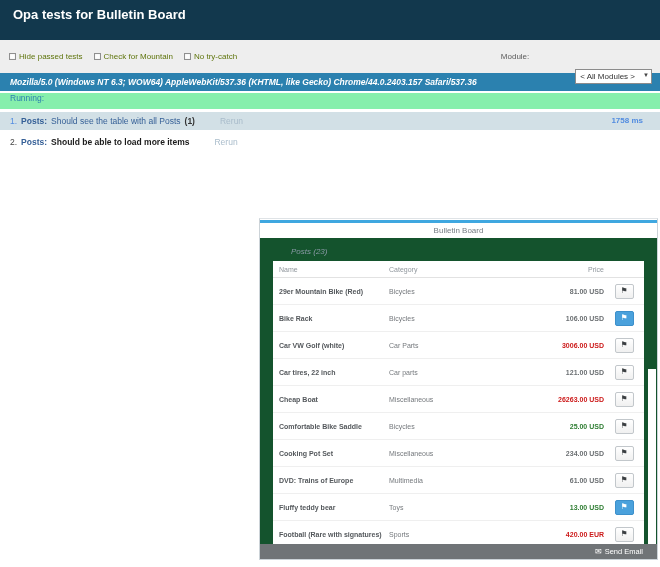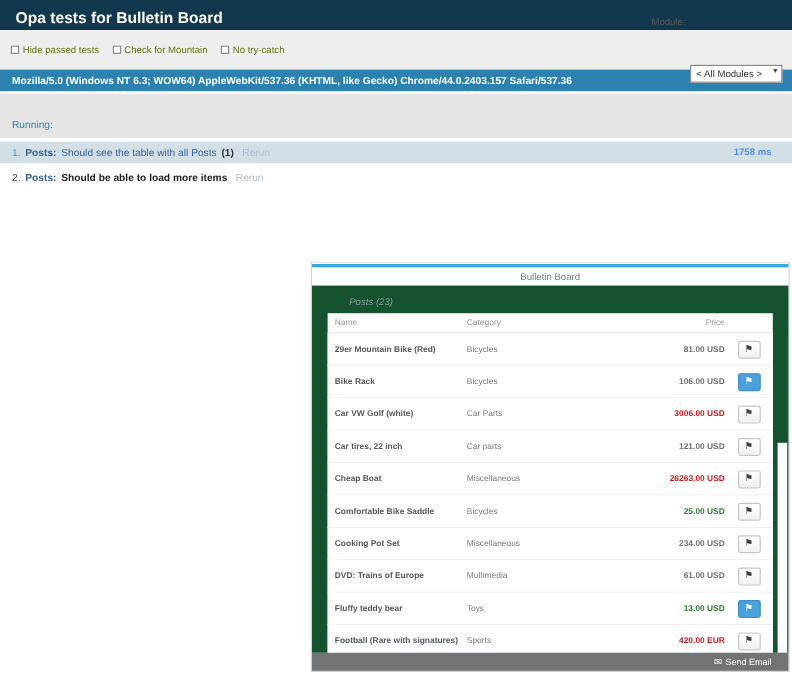--- a/index.html
+++ b/index.html
@@ -9,73 +9,74 @@
     position: relative;
     background: #ffffff;
     font-family: "Liberation Sans", sans-serif;
     overflow: hidden;
   }
 
   
   .qunit-header {
     background: #12384d; color: #fff;
     font-size: 13px; font-weight: bold;
-    padding: 7px 0 3px 13px;
+    padding: 7px 0 18px 13px;
   }
   .qunit-toolbar {
     background: #eeeeee; color: #5E740B;
     font-size: 8px; height: 33px;
     display: flex; align-items: center;
     padding: 0 8px 0 9px;
   }
   .cb-group { display: flex; align-items: center; margin-right: 11px; cursor: pointer; }
   .cb {
     width: 7px; height: 7px; margin-right: 3px;
     border: 1px solid #8f8f8f; background: #fdfdfd;
     box-shadow: inset 0 0 1px #cfcfcf;
   }
-  .module-area { margin-left: auto; display: flex; color: #5b5b5b; }
+  .module-area { margin-left: auto; display: flex; align-items: center; color: #5b5b5b; gap: 42px; }
   .module-label { margin-right: 4px; }
   .module-select {
     position: relative; background: #fff; color: #333;
     border: 1px solid #8c8c8c; font-size: 8px;
     padding: 2px 16px 2px 4px; cursor: pointer; margin-top: 40px;
   }
   .module-select .arrow {
     position: absolute; right: 2px; top: 2px;
     font-size: 6px; color: #444;
   }
   .qunit-banner {
     background: #2b81af; color: #fff;
     font-size: 8.5px; font-weight: bold;
     padding: 4px 0 4px 10px;
+    font-style: italic;
   }
   .qunit-testresult {
     margin-top: 2px;
-    background: #e5e5e5; color: #2b81af;
+    background: #86efac; color: #2b81af;
     font-size: 8.5px; line-height: 1.4;
-    padding: 21px 0 4px 10px;
+    padding: 0 0 4px 10px;
   }
   .qunit-testresult .mod { color: #366097; font-weight: bold; }
   .test-row {
     display: flex; align-items: center;
     font-size: 8.5px;
     padding: 4px 17px 4px 10px;
     margin-top: 3px;
   }
   .test-row.pass { background: #d2e0e6; }
   .test-row.running { background: #ffffff; }
   .test-row .num { margin-right: 4px; }
   .test-row.pass .num { color: #528ce0; }
   .test-row.running .num { color: #444; }
   .test-row .mod { font-weight: bold; color: #366097; margin-right: 4px; }
   .test-row.pass .tname { font-weight: normal; color: #366097; }
   .test-row.running .tname { font-weight: bold; color: #1c1c1c; }
   .test-row .counts { font-weight: bold; color: #333; margin-left: 4px; }
-  .test-row .rerun { color: #a9bccb; margin-left: 7px; cursor: pointer; }
+  .test-row .rerun { color: #a9bccb; margin-left: 25px; cursor: pointer; }
   .test-row .runtime { margin-left: auto; color: #528ce0; font-weight: bold; font-size: 8px; }
 
   
   .app-frame {
     position: absolute; left: 259px; top: 218px;
     width: 399px; height: 342px;
     background: #fff;
     border: 1px solid #ccd3d8; border-top-color: #dfe3e6;
   }
   .accent-bar { height: 3px; background: #3fa7e0; margin-top: 1px; }

